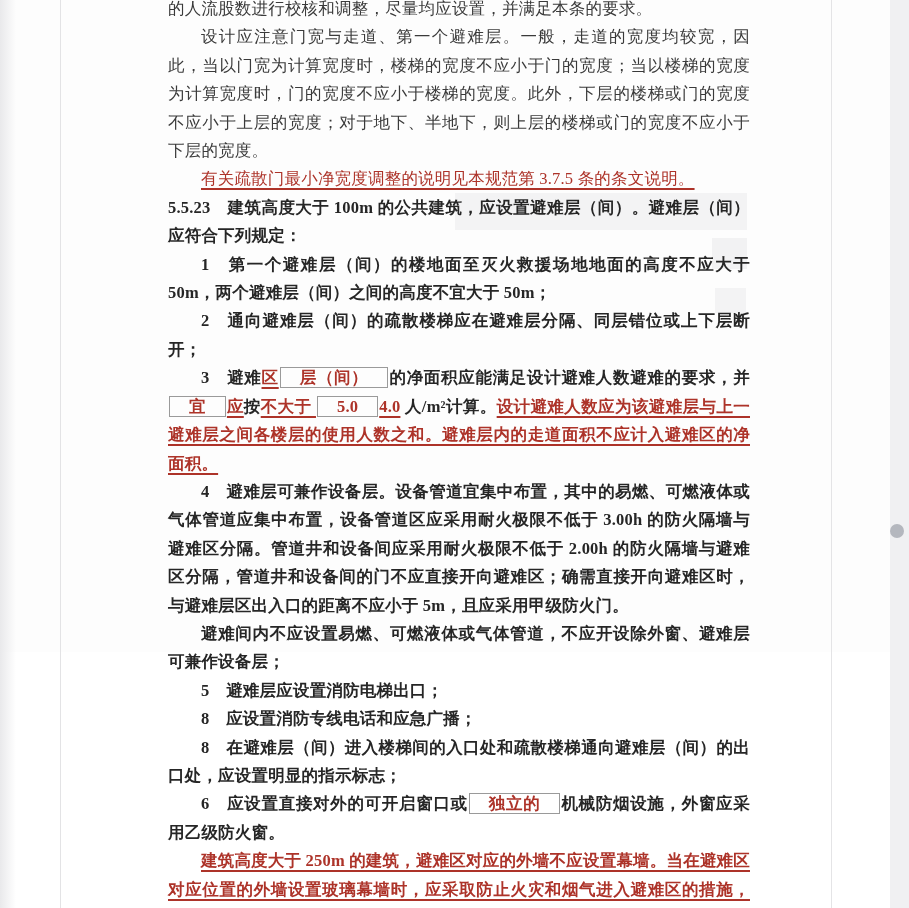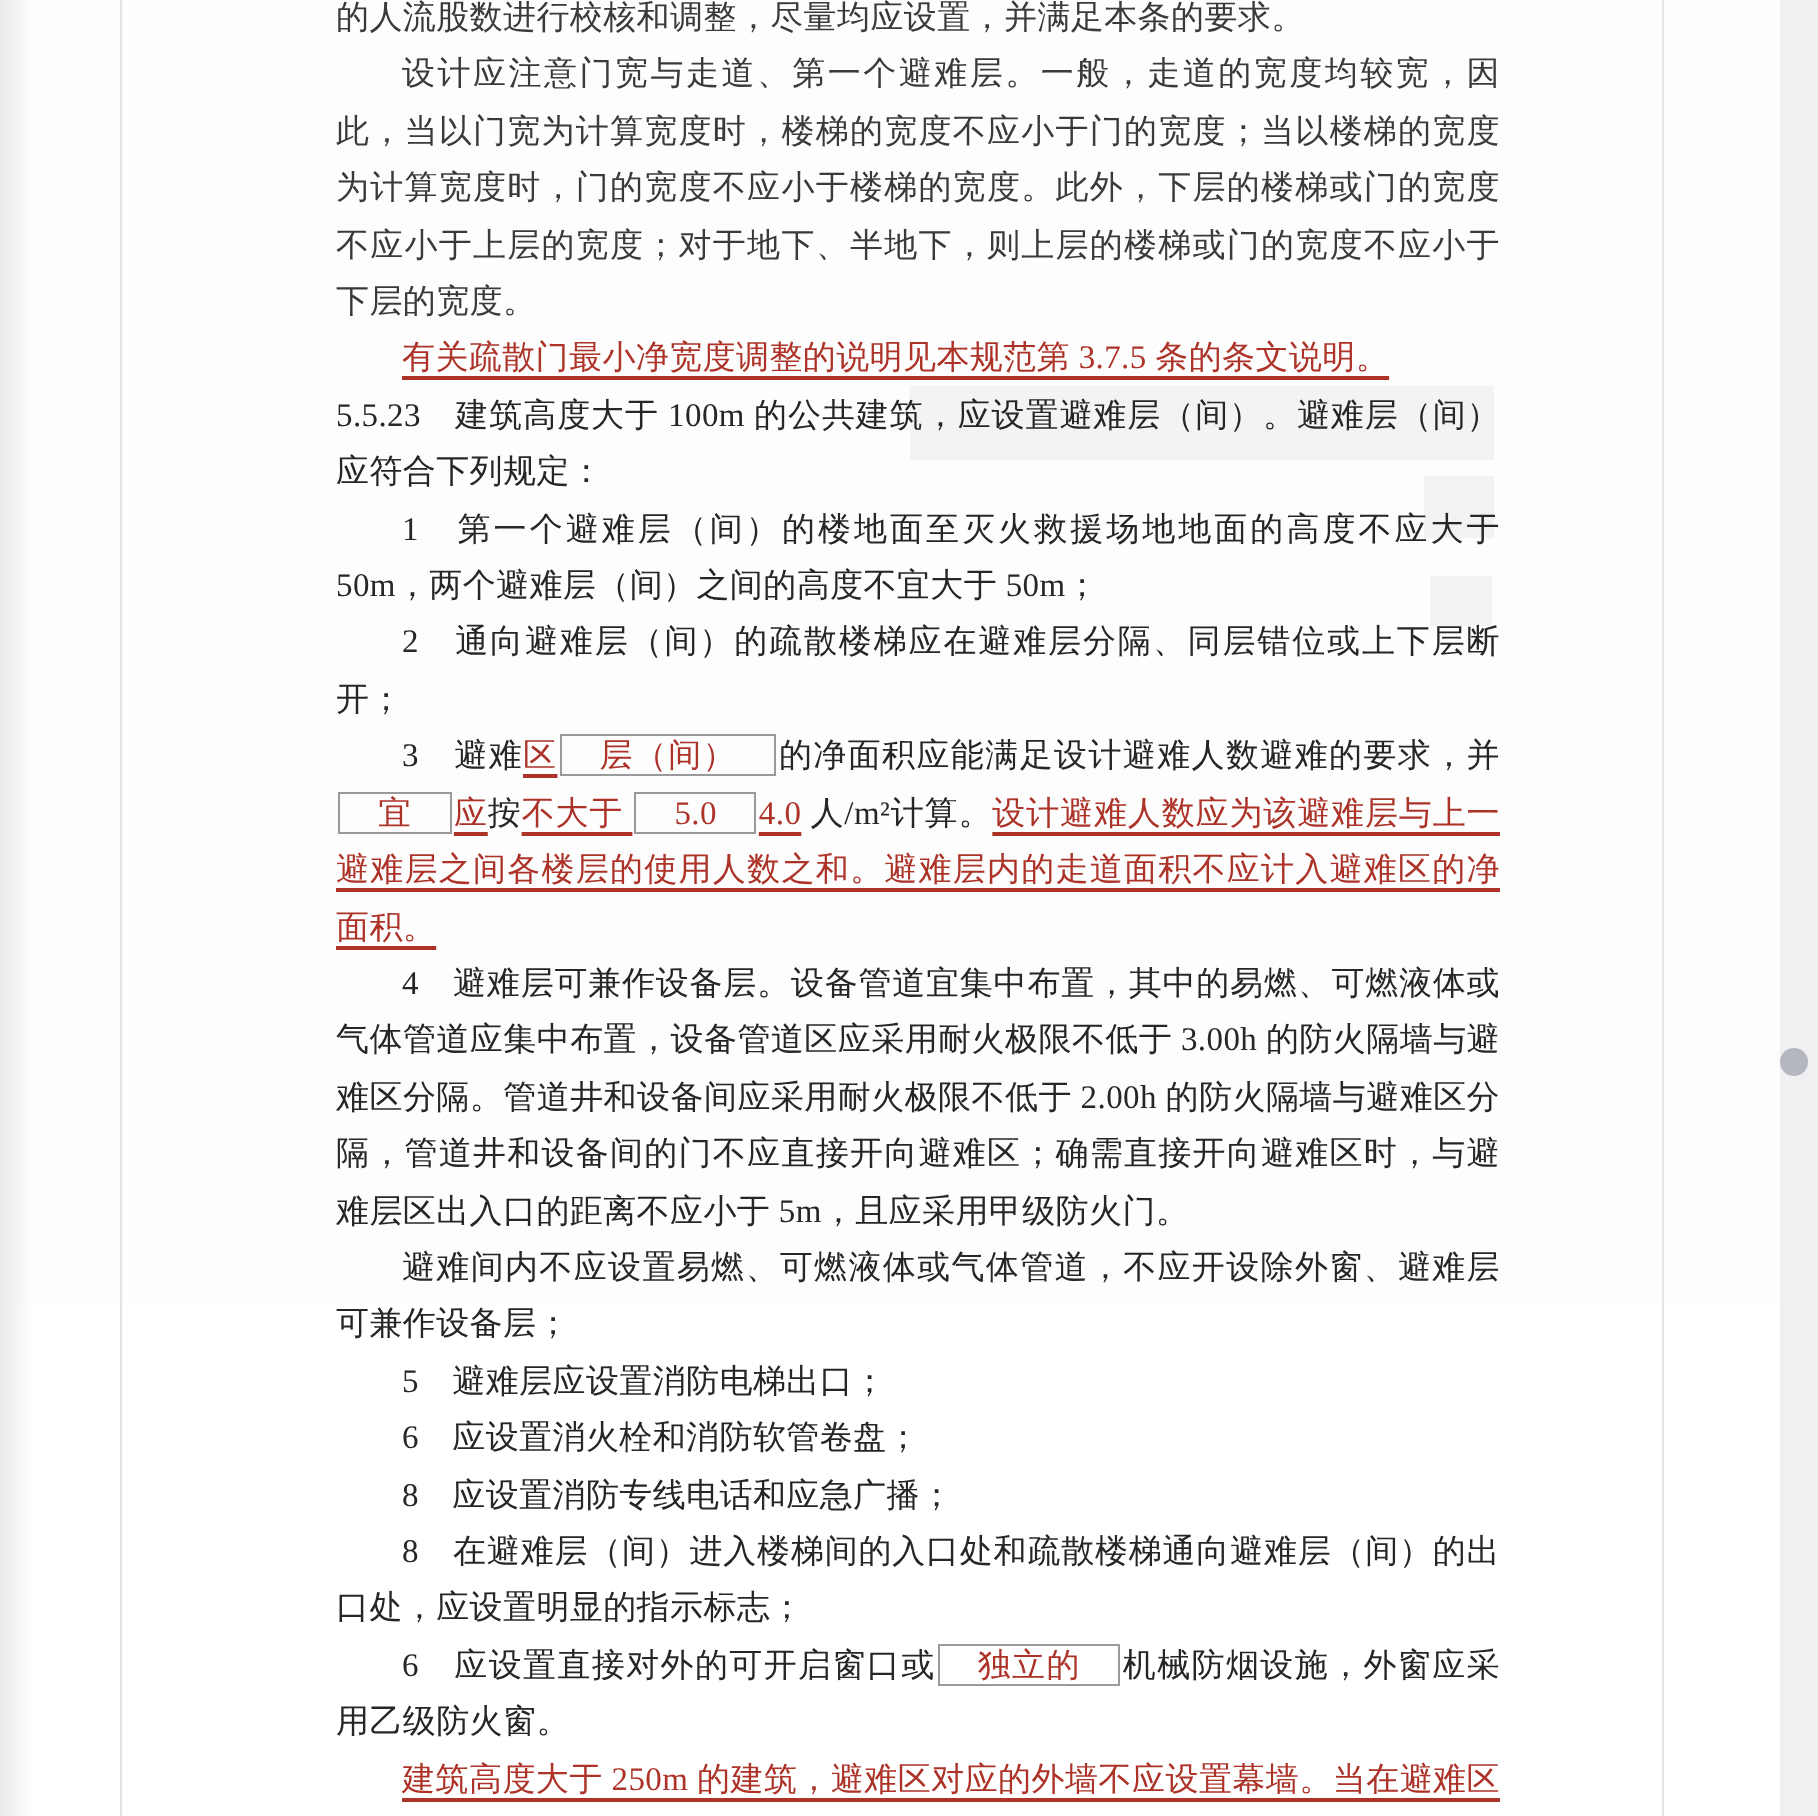--- a/index.html
+++ b/index.html
@@ -68,21 +68,21 @@
     line-height: 28.4px;
     color: #3a3a3a;
     text-align: justify;
     letter-spacing: 0.2px;
   }
   .doc-body p {
     margin: 0;
     padding: 0;
   }
   .doc-body p.indent { text-indent: 2em; }
-  .doc-body p.bold { font-weight: 400; color: #262626; }
+  .doc-body p.bold { font-weight: 700; color: #262626; }
 
   .run-k { }
   .run-ins {
     color: #ad3329;
     text-decoration: underline;
     text-decoration-color: #ad3329;
     text-decoration-thickness: 1.5px;
     text-underline-offset: 4px;
     margin-top: 20px;
   }
@@ -110,21 +110,20 @@
       <p class=""><span class="run-k">的人流股数进行校核和调整，尽量均应设置，并满足本条的要求。</span></p>
       <p class="indent "><span class="run-k">设计应注意门宽与走道、第一个避难层。一般，走道的宽度均较宽，因此，当以门宽为计算宽度时，楼梯的宽度不应小于门的宽度；当以楼梯的宽度为计算宽度时，门的宽度不应小于楼梯的宽度。此外，下层的楼梯或门的宽度不应小于上层的宽度；对于地下、半地下，则上层的楼梯或门的宽度不应小于下层的宽度。</span></p>
       <p class="indent "><span class="run-ins">有关疏散门最小净宽度调整的说明见本规范第 3.7.5 条的条文说明。</span></p>
       <p class="bold"><span class="run-k">5.5.23　建筑高度大于 100m 的公共建筑，应设置避难层（间）。避难层（间）应符合下列规定：</span></p>
       <p class="indent bold"><span class="run-k">1　第一个避难层（间）的楼地面至灭火救援场地地面的高度不应大于 50m，两个避难层（间）之间的高度不宜大于 50m；</span></p>
       <p class="indent bold"><span class="run-k">2　通向避难层（间）的疏散楼梯应在避难层分隔、同层错位或上下层断开；</span></p>
       <p class="indent bold"><span class="run-k">3　避难</span><span class="run-ins">区</span><span class="run-del">层（间）</span><span class="run-k">的净面积应能满足设计避难人数避难的要求，并</span><span class="run-del">宜</span><span class="run-ins">应</span><span class="run-k">按</span><span class="run-ins">不大于 </span><span class="run-del">5.0</span><span class="run-ins">4.0</span><span class="run-k"> 人/m²计算。</span><span class="run-ins">设计避难人数应为该避难层与上一避难层之间各楼层的使用人数之和。避难层内的走道面积不应计入避难区的净面积。</span></p>
       <p class="indent bold"><span class="run-k">4　避难层可兼作设备层。设备管道宜集中布置，其中的易燃、可燃液体或气体管道应集中布置，设备管道区应采用耐火极限不低于 3.00h 的防火隔墙与避难区分隔。管道井和设备间应采用耐火极限不低于 2.00h 的防火隔墙与避难区分隔，管道井和设备间的门不应直接开向避难区；确需直接开向避难区时，与避难层区出入口的距离不应小于 5m，且应采用甲级防火门。</span></p>
       <p class="indent bold"><span class="run-k">避难间内不应设置易燃、可燃液体或气体管道，不应开设除外窗、避难层可兼作设备层；</span></p>
       <p class="indent bold"><span class="run-k">5　避难层应设置消防电梯出口；</span></p>
-      <p class="indent bold"><span class="run-k">6　应设置消火栓和消防软管卷盘；</span></p>
       <p class="indent bold"><span class="run-k">8　应设置消防专线电话和应急广播；</span></p>
       <p class="indent bold"><span class="run-k">8　在避难层（间）进入楼梯间的入口处和疏散楼梯通向避难层（间）的出口处，应设置明显的指示标志；</span></p>
       <p class="indent bold"><span class="run-k">6　应设置直接对外的可开启窗口或</span><span class="run-del">独立的</span><span class="run-k">机械防烟设施，外窗应采用乙级防火窗。</span></p>
       <p class="indent bold"><span class="run-ins">建筑高度大于 250m 的建筑，避难区对应的外墙不应设置幕墙。当在避难区对应位置的外墙设置玻璃幕墙时，应采取防止火灾和烟气进入避难区的措施，且不应影响灭火救援行动。</span></p>
     </div>
 
   <div class="scroll-dot"></div>
 </div>
 
 </body></html>

